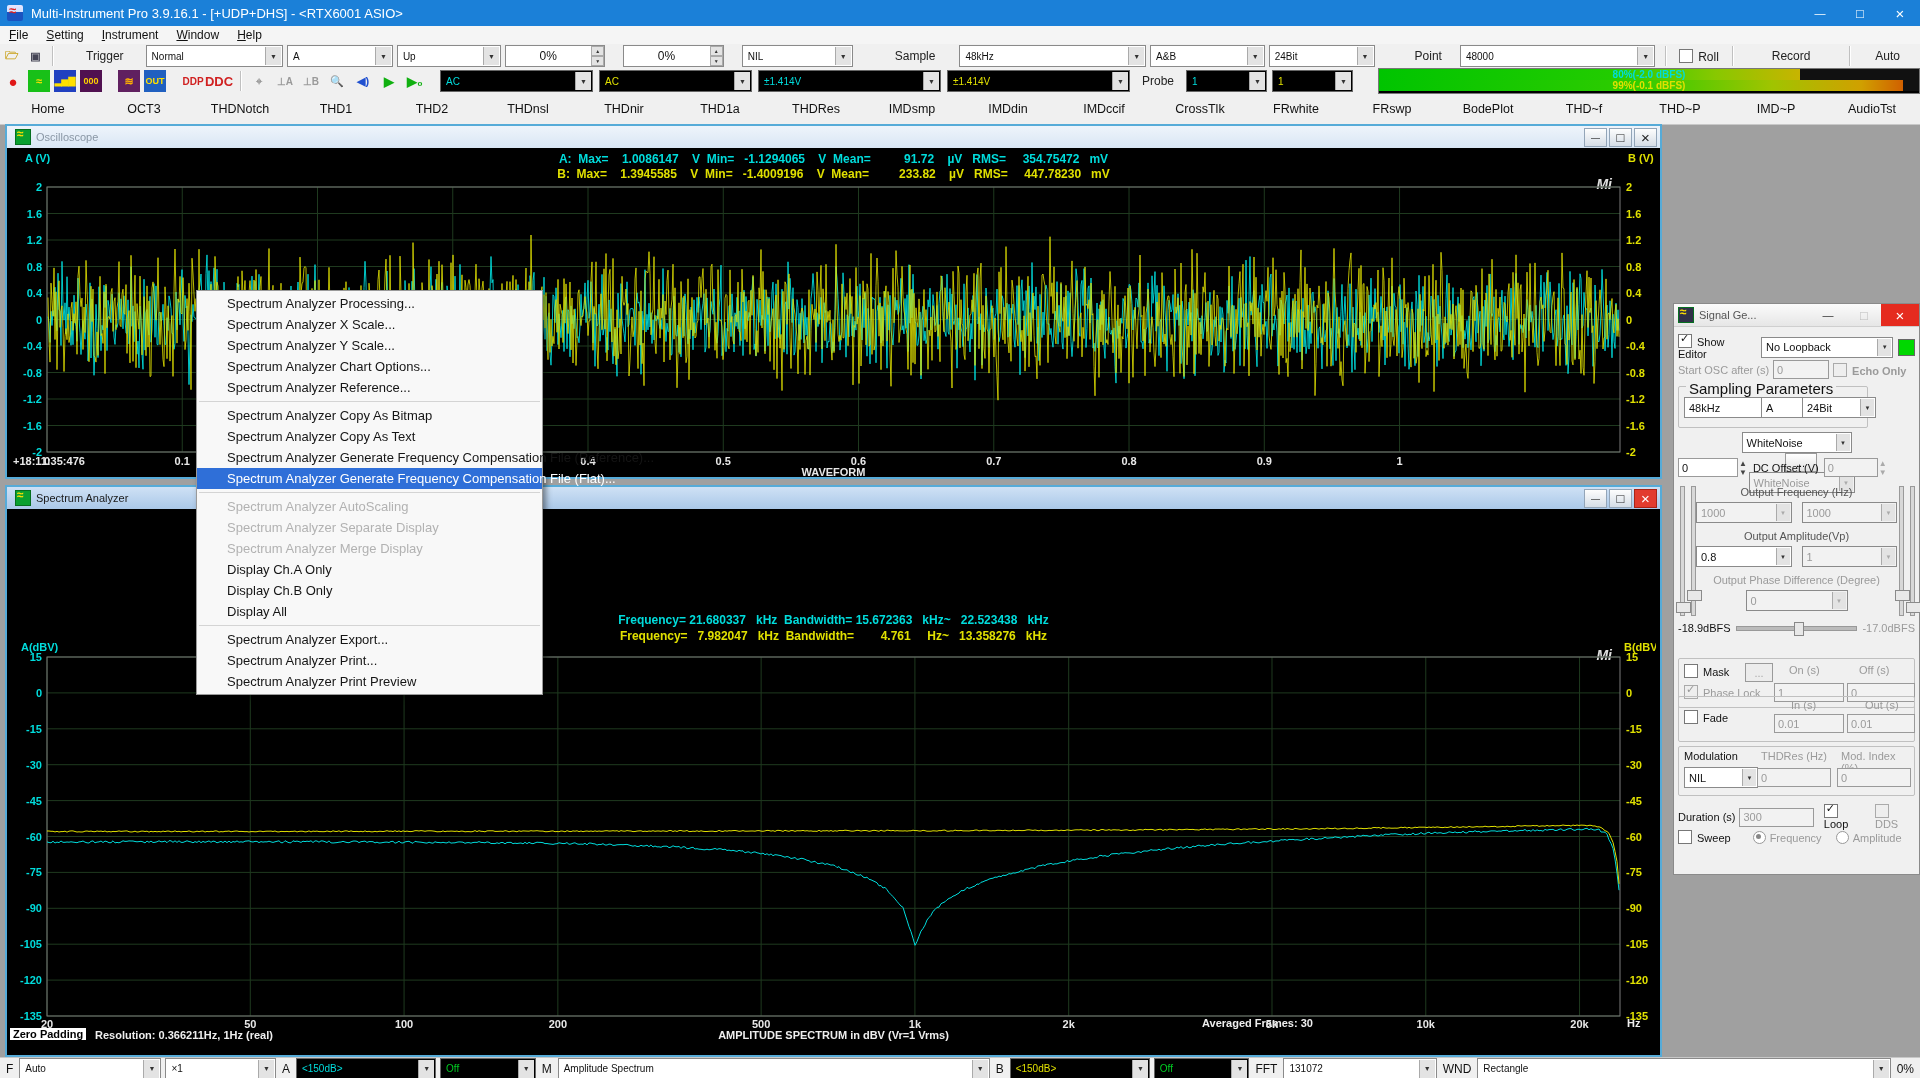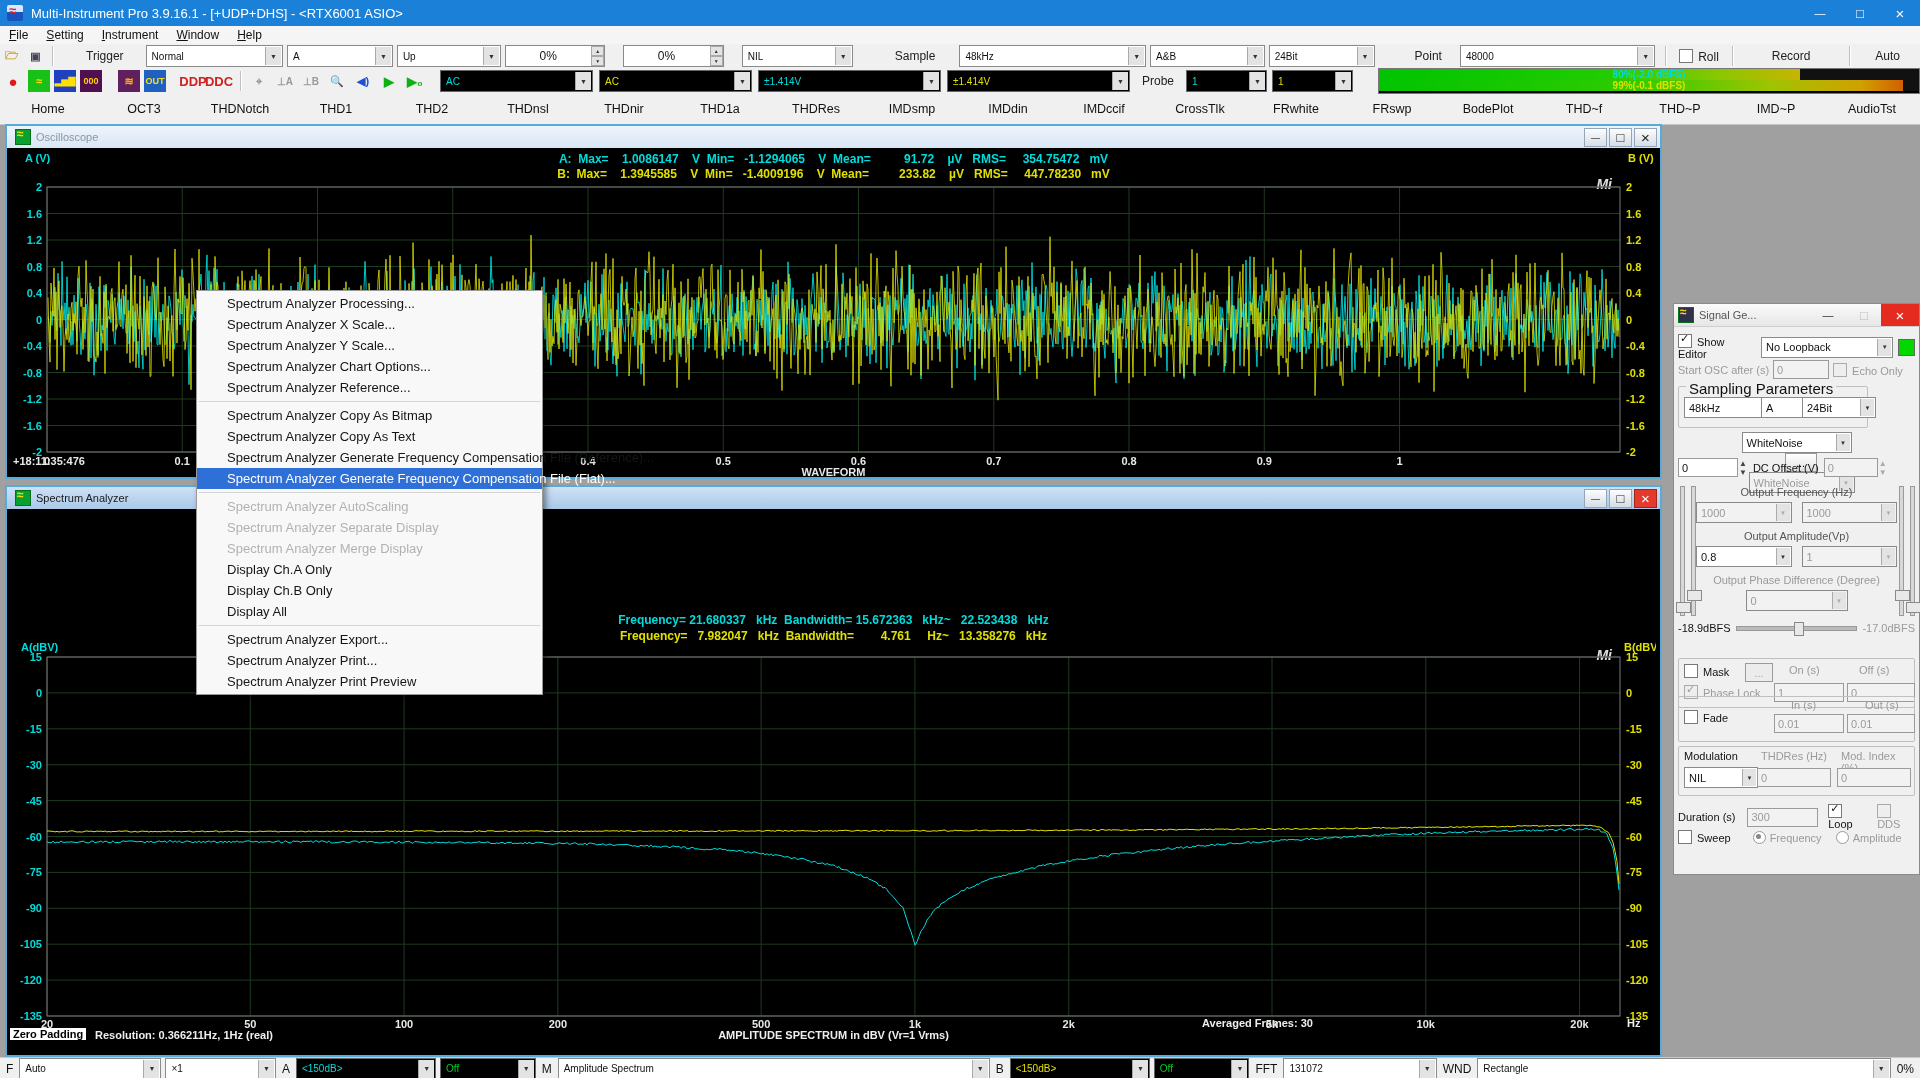--- a/index.html
+++ b/index.html
@@ -175,21 +175,21 @@
   <span class="tlabel" style="padding:0 20px;">Auto</span>
 </div>
 
 <div class="abs" id="toolbar2">
   <span class="ticon" style="color:#e01818;font-size:15px;">●</span>
   <span class="ticon" style="background:#18c018;color:#ffe000;">≈</span>
   <span class="ticon" style="background:#2040c0;color:#ffe000;font-size:9px;">▂▅▇</span>
   <span class="ticon" style="background:#501050;color:#ffd000;font-size:9px;">000</span>
   <span class="ticon" style="margin-left:14px;background:#602060;color:#ffb000;">≋</span>
   <span class="ticon" style="background:#2060c0;color:#ffe000;font-size:9px;">OUT</span>
-  <span class="ticon" style="margin-left:14px;color:#d02020;font-size:13px;">DDP</span>
+  <span class="ticon" style="margin-left:14px;color:#d02020;font-size:10px;">DDP</span>
   <span class="ticon" style="color:#d02020;font-size:13px;">DDC</span>
   <span class="vsep" style="margin-left:8px;"></span>
   <span class="ticon" style="color:#9a9a9a;">⌖</span>
   <span class="ticon" style="color:#9a9a9a;font-size:10px;">⊥A</span>
   <span class="ticon" style="color:#9a9a9a;font-size:10px;">⊥B</span>
   <span class="ticon" style="color:#2050d0;">🔍</span>
   <span class="ticon" style="color:#2050d0;">◀)</span>
   <span class="ticon" style="color:#10b010;font-size:13px;">▶</span>
   <span class="ticon" style="color:#10b010;font-size:13px;">▶₀</span>
   <span class="combo dark cyan" style="width:128px;margin-left:12px;">
@@ -448,21 +448,21 @@
     <span class="sg-combo" style="width:112px;margin-left:6px;">
         <span>No Loopback</span>
       </span>
     <span style="width:15px;height:15px;background:#00d800;border:1px solid #666;margin-left:5px;"></span>
   </div>
   <div class="sg-row gray-t" style="top:56px;">
     <span class="sg-label">Start OSC after (s)</span>
     <span class="sg-field disabled" style="width:48px;margin-left:4px;">
         <span>0</span>
       </span>
-    <span style="margin-left:4px;"><span class="chk gray"></span><span>Echo Only</span></span>
+    <span style="margin-left:4px;font-weight:bold;"><span class="chk gray"></span><span>Echo Only</span></span>
   </div>
 
   <div class="sg-group" style="left:4px;top:82px;width:188px;height:40px;">
     <span class="sg-legend">Sampling Parameters</span>
     <span class="sg-combo" style="position:absolute;left:5px;top:10px;width:72px;">
         <span>48kHz</span>
       </span>
     <span class="sg-combo" style="position:absolute;left:82px;top:10px;width:36px;">
         <span>A</span>
       </span>
@@ -584,21 +584,21 @@
     <span class="sg-field disabled" style="position:absolute;left:78px;top:21px;width:66px;">
         <span>0</span>
       </span>
     <span class="sg-field disabled" style="position:absolute;left:158px;top:21px;width:66px;">
         <span>0</span>
       </span>
   </div>
 
   <div class="sg-row" style="top:500px;">
     <span class="sg-label">Duration (s)</span>
-    <span class="sg-field disabled" style="width:70px;margin-left:12px;">
+    <span class="sg-field disabled" style="width:70px;margin-left:4px;">
         <span>300</span>
       </span>
     <span style="margin-left:10px;"><span class="chk checked"></span><span>Loop</span></span>
     <span class="gray-t" style="margin-left:10px;"><span class="chk gray"></span><span>DDS</span></span>
   </div>
   <div class="sg-row" style="top:526px;">
     <span><span class="chk"></span><span>Sweep</span></span>
     <span class="gray-t" style="margin-left:22px;"><span class="radio sel"></span><span>Frequency</span></span>
     <span class="gray-t" style="margin-left:14px;"><span class="radio"></span><span>Amplitude</span></span>
   </div>

